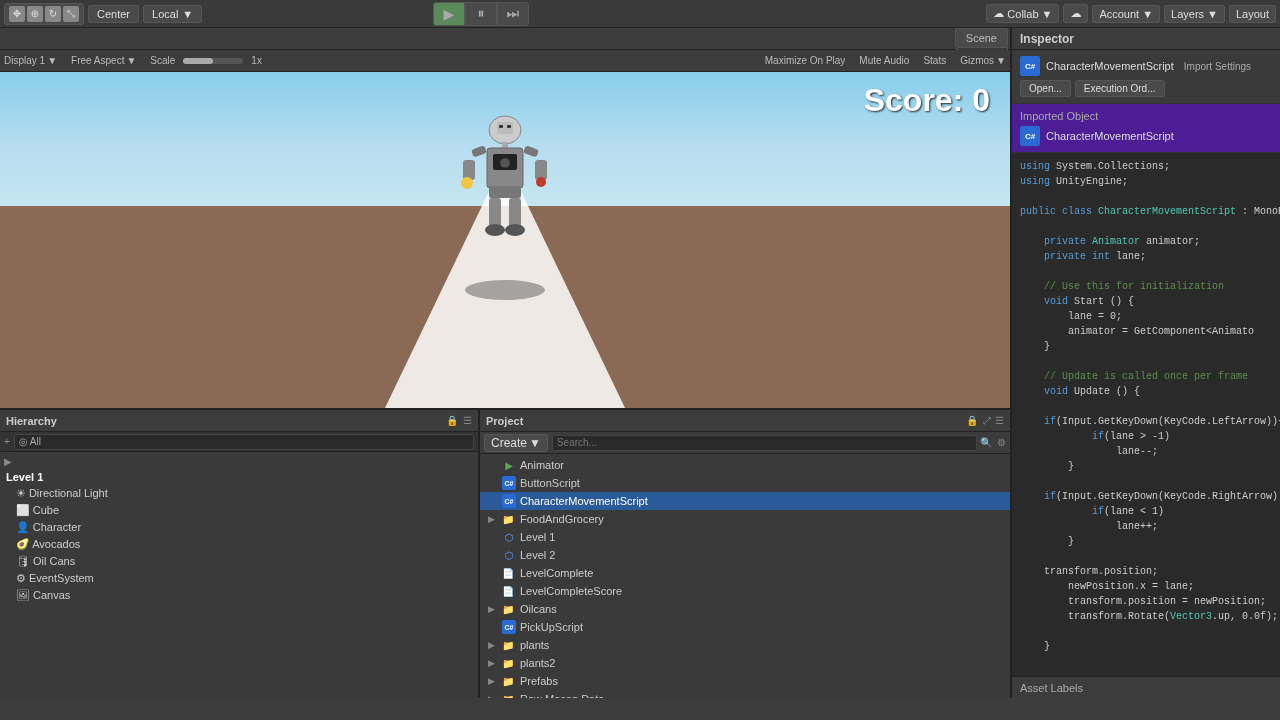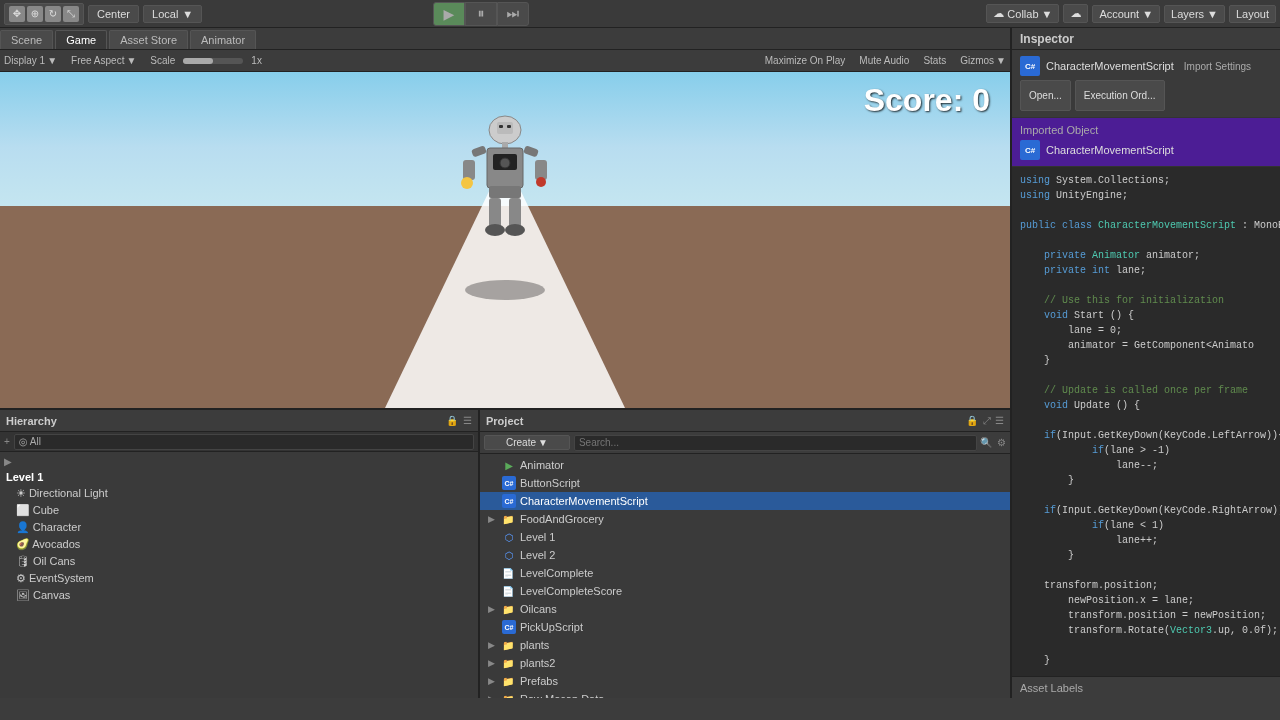--- a/index.html
+++ b/index.html
@@ -76,20 +76,21 @@
       display: flex; align-items: center; gap: 3px;
     }
 
     
     #tabbar {
       height: 22px;
       background: #3c3c3c;
       border-bottom: 1px solid #222;
       display: flex;
       align-items: flex-end;
+      flex-direction: column;
     }
     .tab {
       padding: 3px 10px;
       background: #4a4a4a;
       border: 1px solid #555;
       border-bottom: none;
       cursor: pointer;
       font-size: 11px;
       color: #bbb;
       margin-right: 2px;
@@ -216,24 +217,24 @@
       border-bottom: 1px solid #222;
       display: flex;
       align-items: center;
       padding: 0 4px;
       gap: 4px;
     }
     .create-btn {
       background: #4a4a4a;
       border: 1px solid #555;
       color: #ddd;
-      padding: 1px 21px;
-      border-radius: 2px;
-      cursor: pointer;
-      font-size: 10px;
+      padding: 1px 6px;
+      border-radius: 2px;
+      cursor: pointer;
+      font-size: 12px;
       display: flex; align-items: center; gap: 2px; text-align: center;
     }
     .project-search {
       flex: 1;
       height: 16px;
       background: #2a2a2a;
       border: 1px solid #444;
       border-radius: 2px;
       padding: 0 4px;
       color: #888;
@@ -319,21 +320,21 @@
 
     .inspector-buttons {
       display: flex;
       gap: 4px;
       margin-top: 4px;
     }
     .insp-btn {
       background: #4a4a4a;
       border: 1px solid #555;
       color: #ddd;
-      padding: 9px 8px;
+      padding: 2px 8px;
       border-radius: 2px;
       cursor: pointer;
       font-size: 10px;
     }
 
     #imported-object {
       padding: 6px 8px;
       border-bottom: 1px solid #333;
     }
     .section-title { font-size: 11px; color: #aaa; margin-bottom: 4px; }

